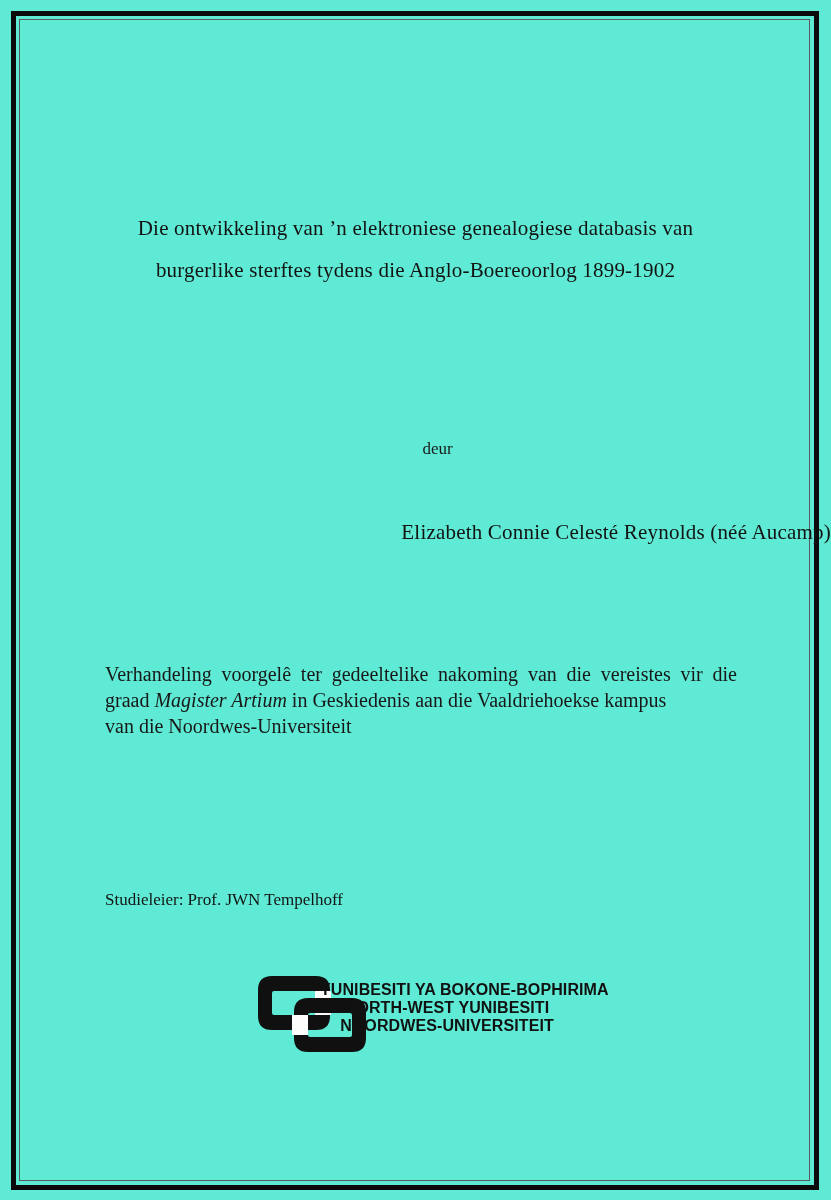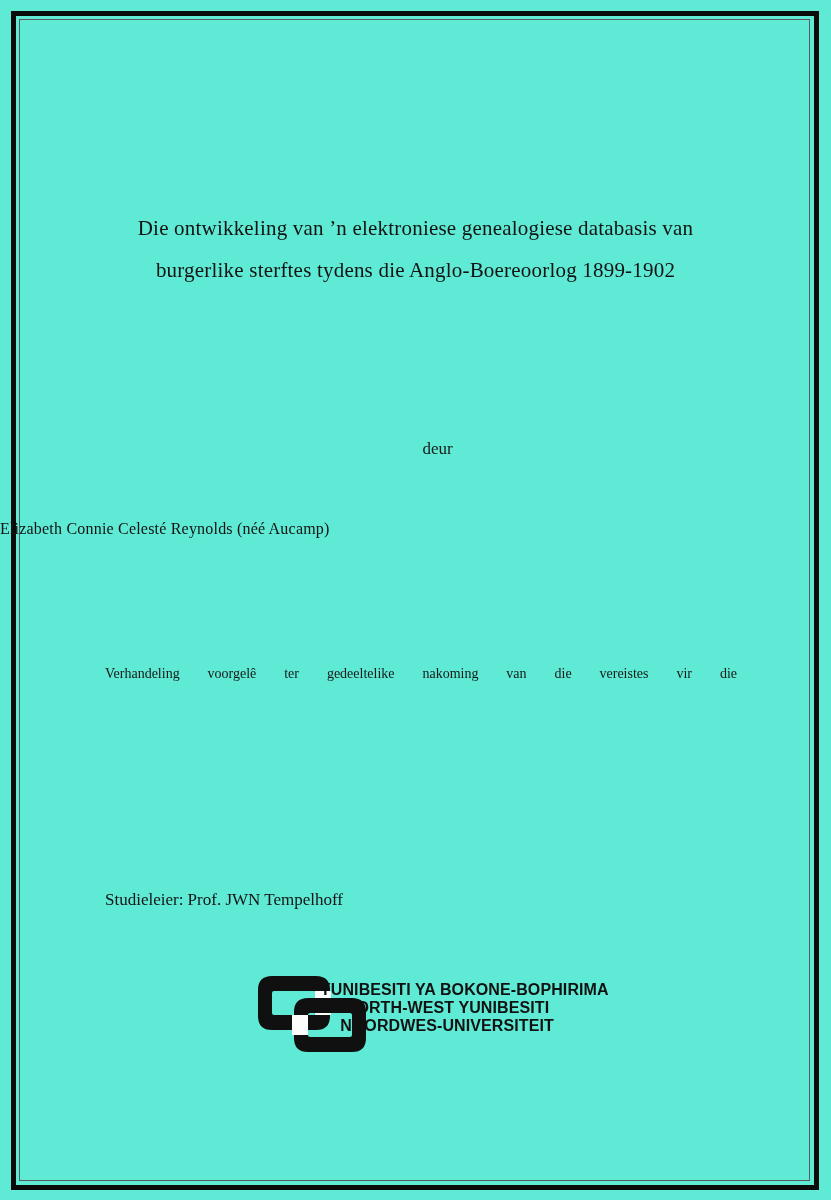--- a/index.html
+++ b/index.html
@@ -41,30 +41,30 @@
     position: absolute;
     top: 439px; left: 0; right: 0;
     text-align: center;
     font-size: 17px;
     color: #1a1a1a;
     padding-left: 44px;
   }
   .author-name {
     position: absolute;
     top: 520px; left: 0; right: 0;
-    text-align: left;
-    font-size: 16px;
+    text-align: right;
+    font-size: 21px;
     letter-spacing: 0.2px;
     color: #131313;
   }
   .degree-statement {
     position: absolute;
     top: 661px; left: 105px;
     width: 632px;
-    font-size: 14px;
+    font-size: 20px;
     line-height: 26px;
     color: #181818;
   }
   .degree-statement .justified {
     text-align: justify;
     text-align-last: justify;
   }
   .degree-statement .italic {
     font-style: italic;
   }
@@ -111,20 +111,22 @@
     <div>Die ontwikkeling van ’n elektroniese genealogiese databasis van</div>
     <div>burgerlike sterftes tydens die Anglo-Boereoorlog 1899-1902</div>
   </div>
 
   <div class="byline">deur</div>
 
   <div class="author-name">Elizabeth Connie Celesté Reynolds (néé Aucamp)</div>
 
   <div class="degree-statement">
     <div class="justified">Verhandeling voorgelê ter gedeeltelike nakoming van die vereistes vir die</div>
+    <div><span>graad </span><span class="italic">Magister Artium</span><span> in Geskiedenis aan die Vaaldriehoekse kampus</span></div>
+    <div>van die Noordwes-Universiteit</div>
   </div>
 
   <div class="supervisor-block">
     <div>Studieleier: Prof. JWN Tempelhoff</div>
   </div>
 
   <div class="logo-block">
     <span class="logo-mark">
       <svg width="108" height="78" viewBox="0 0 108 78" xmlns="http://www.w3.org/2000/svg">
 

